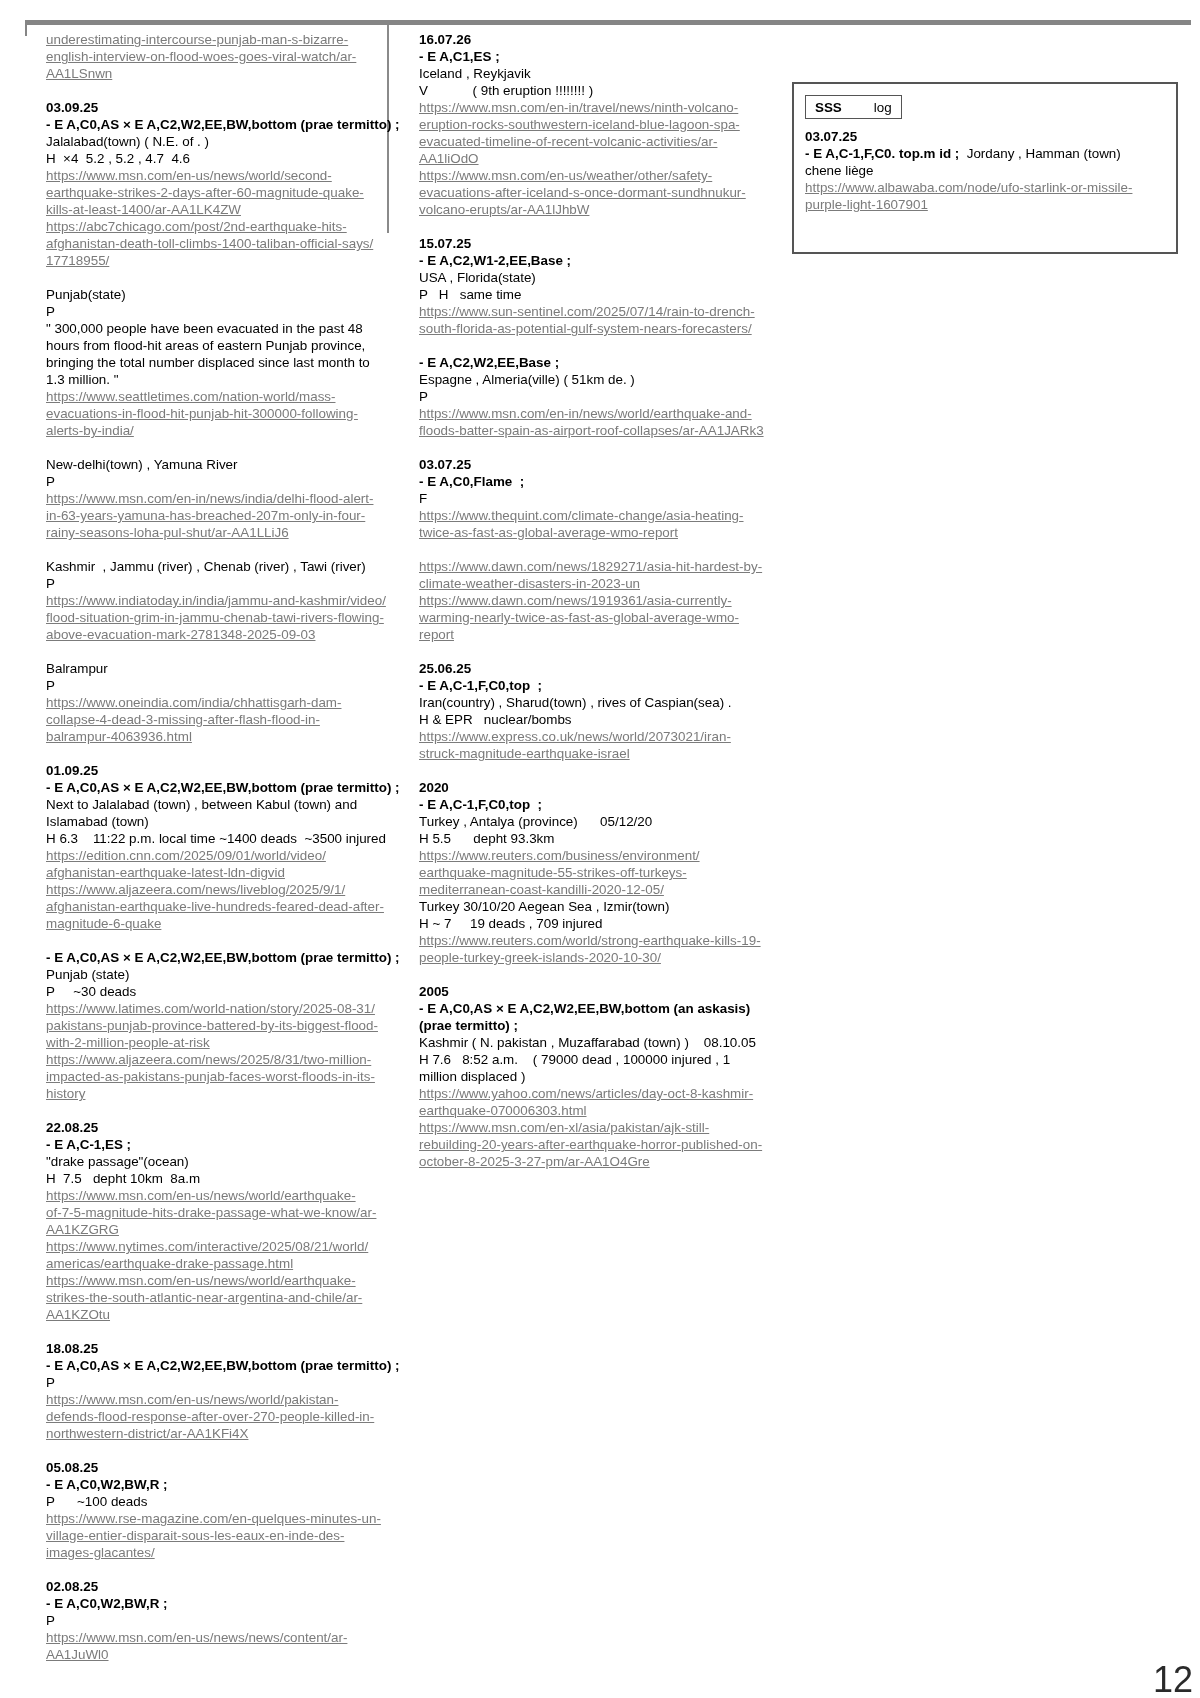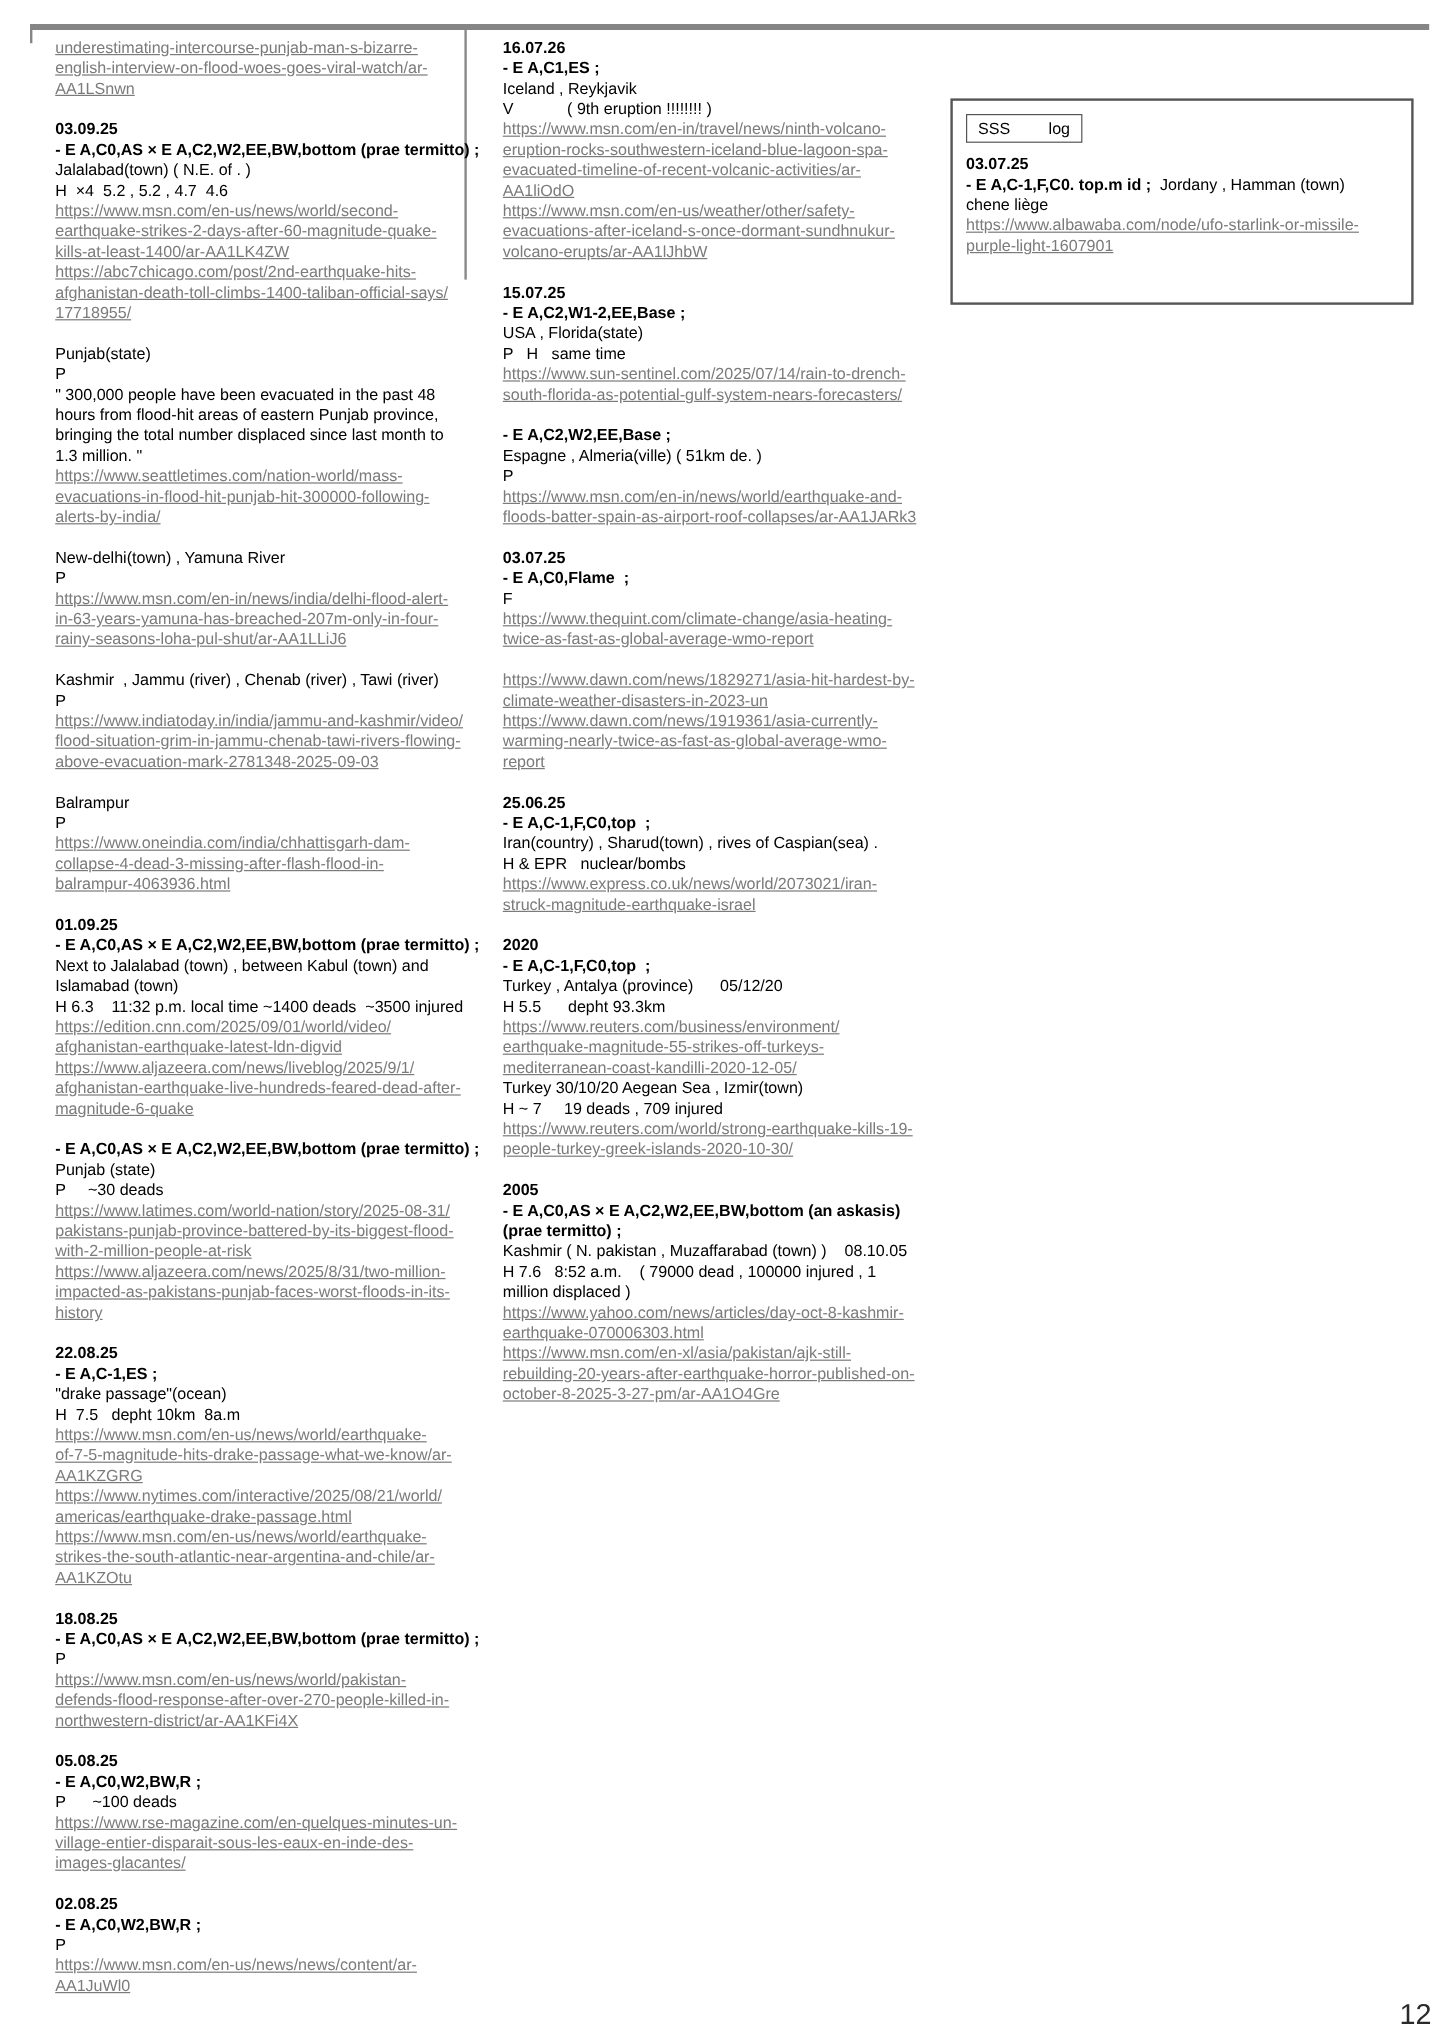--- a/index.html
+++ b/index.html
@@ -32,25 +32,25 @@
     position:absolute;left:792px;top:82px;width:386px;height:172px;
     border:2px solid #555;box-sizing:border-box;
     padding:11px 10px 8px 11px;
   }
   .sss-chip{
     display:inline-flex;align-items:center;
     border:1px solid #555;
     padding:2px 9px;height:18px;
     margin-bottom:9px;
   }
-  .sss-chip .chip-left{margin-right:32px;}
+  .sss-chip .chip-left{margin-right:32px;font-weight:bold;}
   .sss-content .block{margin-bottom:0;}
   .page-number{
     position:absolute;right:7px;bottom:3px;
-    font-size:24px;line-height:30px;color:#2a2a2a;text-align:center;
+    font-size:36px;line-height:30px;color:#2a2a2a;text-align:center;
   }
 </style>
 </head>
 <body>
 
 <div class="page">
   <div class="topbar"></div>
   <div class="tick-left"></div>
   <div class="col-divider"></div>
 
@@ -102,21 +102,21 @@
         <div class="line"><span class="seg p">P</span></div>
         <div class="line"><a class="seg l" href="#">https://www.oneindia.com/india/chhattisgarh-dam-</a></div>
         <div class="line"><a class="seg l" href="#">collapse-4-dead-3-missing-after-flash-flood-in-</a></div>
         <div class="line"><a class="seg l" href="#">balrampur-4063936.html</a></div>
       </div>
       <div class="block">
         <div class="line"><span class="seg b">01.09.25</span></div>
         <div class="line"><span class="seg b">- E A,C0,AS × E A,C2,W2,EE,BW,bottom (prae termitto) ;</span></div>
         <div class="line"><span class="seg p">Next to Jalalabad (town) , between Kabul (town) and</span></div>
         <div class="line"><span class="seg p">Islamabad (town)</span></div>
-        <div class="line"><span class="seg p">H 6.3    11:32 p.m. local time ~1400 deads  ~3500 injured</span></div>
+        <div class="line"><span class="seg p">H 6.3    11:22 p.m. local time ~1400 deads  ~3500 injured</span></div>
         <div class="line"><a class="seg l" href="#">https://edition.cnn.com/2025/09/01/world/video/</a></div>
         <div class="line"><a class="seg l" href="#">afghanistan-earthquake-latest-ldn-digvid</a></div>
         <div class="line"><a class="seg l" href="#">https://www.aljazeera.com/news/liveblog/2025/9/1/</a></div>
         <div class="line"><a class="seg l" href="#">afghanistan-earthquake-live-hundreds-feared-dead-after-</a></div>
         <div class="line"><a class="seg l" href="#">magnitude-6-quake</a></div>
       </div>
       <div class="block">
         <div class="line"><span class="seg b">- E A,C0,AS × E A,C2,W2,EE,BW,bottom (prae termitto) ;</span></div>
         <div class="line"><span class="seg p">Punjab (state)</span></div>
         <div class="line"><span class="seg p">P     ~30 deads</span></div>

